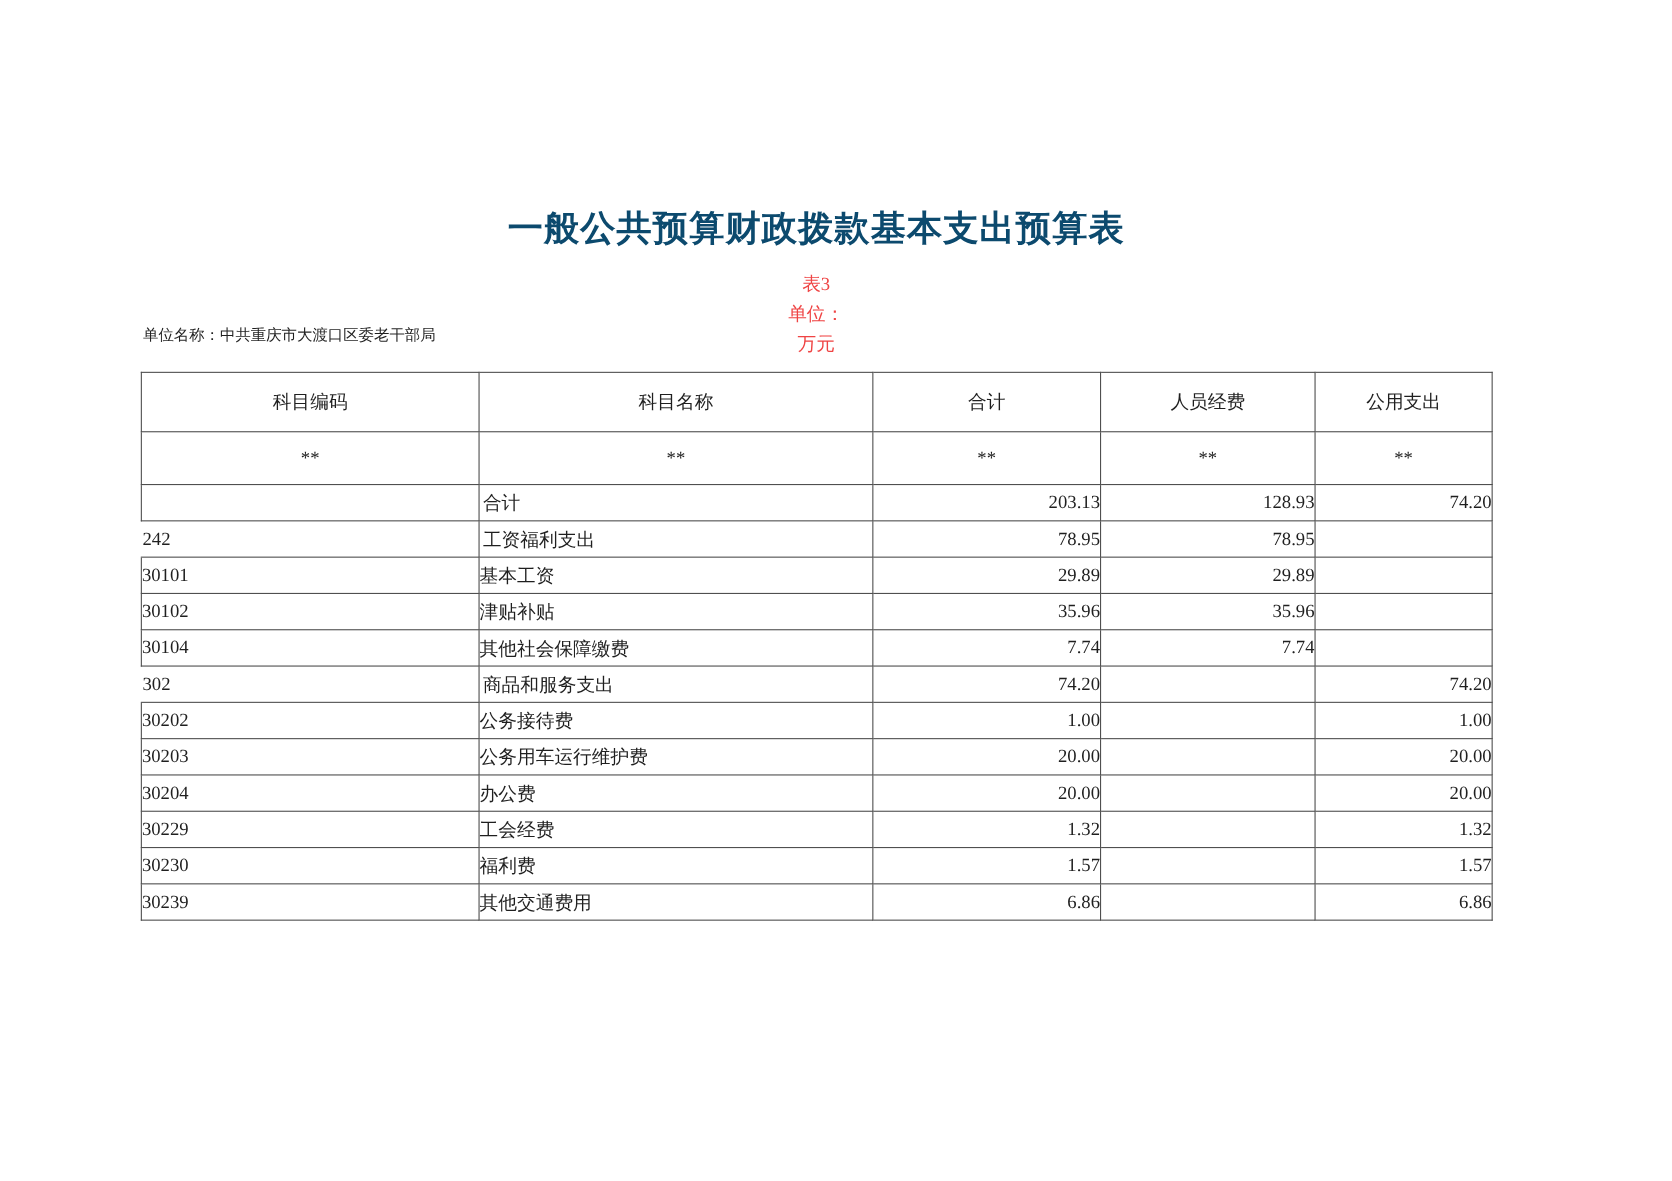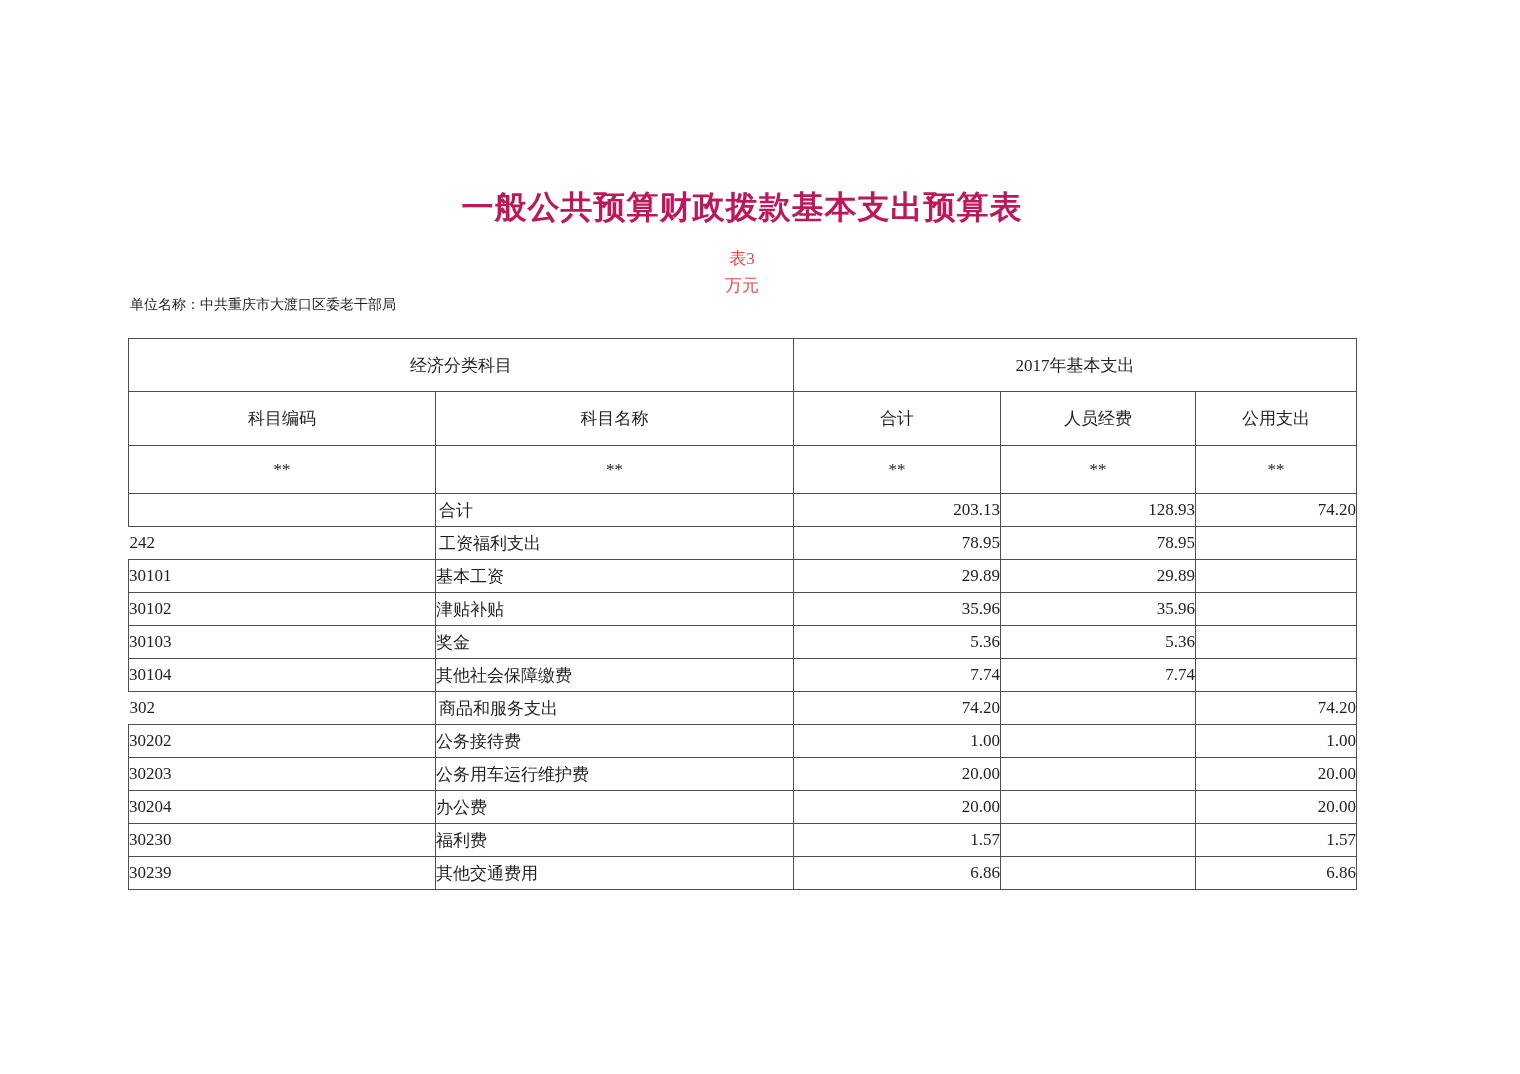--- a/index.html
+++ b/index.html
@@ -23,21 +23,21 @@
     background: #ffffff;
   }
   .doc-title {
     position: absolute;
     left: 128px;
     top: 186px;
     width: 1228px;
     text-align: center;
     font-size: 32px;
     font-weight: bold;
-    color: #be185d;
+    color: #0c4a6e;
     letter-spacing: 1px;
   }
   .corner-block {
     position: absolute;
     left: 128px;
     top: 245px;
     width: 1228px;
     text-align: center;
     font-size: 17px;
     line-height: 27px;
@@ -82,38 +82,35 @@
 </style>
 </head>
 <body>
 
 <div class="page">
 
   <div class="doc-title">一般公共预算财政拨款基本支出预算表</div>
 
   <div class="corner-block">
     <div>表3</div>
+    <div>单位：</div>
     <div>万元</div>
   </div>
 
   <div class="org-line">单位名称：中共重庆市大渡口区委老干部局</div>
 
   <table class="budget">
     <colgroup>
       <col style="width:307px">
       <col style="width:358px">
       <col style="width:207px">
       <col style="width:195px">
       <col style="width:161px">
     </colgroup>
     <tbody>
-      <tr class="hrow1">
-        <td colspan="2">经济分类科目</td>
-        <td colspan="3">2017年基本支出</td>
-      </tr>
       <tr class="hrow2">
         <td>科目编码</td>
         <td>科目名称</td>
         <td>合计</td>
         <td>人员经费</td>
         <td>公用支出</td>
       </tr>
       <tr class="hrow3">
         <td>**</td>
         <td>**</td>
@@ -145,27 +142,20 @@
           <td class="num"></td>
         </tr>
         <tr class="data">
           <td class="code">30102</td>
           <td class="name">津贴补贴</td>
           <td class="num">35.96</td>
           <td class="num">35.96</td>
           <td class="num"></td>
         </tr>
         <tr class="data">
-          <td class="code">30103</td>
-          <td class="name">奖金</td>
-          <td class="num">5.36</td>
-          <td class="num">5.36</td>
-          <td class="num"></td>
-        </tr>
-        <tr class="data">
           <td class="code">30104</td>
           <td class="name">其他社会保障缴费</td>
           <td class="num">7.74</td>
           <td class="num">7.74</td>
           <td class="num"></td>
         </tr>
         <tr class="data">
           <td class="code edge">302</td>
           <td class="name flush">商品和服务支出</td>
           <td class="num">74.20</td>
@@ -187,20 +177,27 @@
           <td class="num">20.00</td>
         </tr>
         <tr class="data">
           <td class="code">30204</td>
           <td class="name">办公费</td>
           <td class="num">20.00</td>
           <td class="num"></td>
           <td class="num">20.00</td>
         </tr>
         <tr class="data">
+          <td class="code">30229</td>
+          <td class="name">工会经费</td>
+          <td class="num">1.32</td>
+          <td class="num"></td>
+          <td class="num">1.32</td>
+        </tr>
+        <tr class="data">
           <td class="code">30230</td>
           <td class="name">福利费</td>
           <td class="num">1.57</td>
           <td class="num"></td>
           <td class="num">1.57</td>
         </tr>
         <tr class="data">
           <td class="code">30239</td>
           <td class="name">其他交通费用</td>
           <td class="num">6.86</td>

